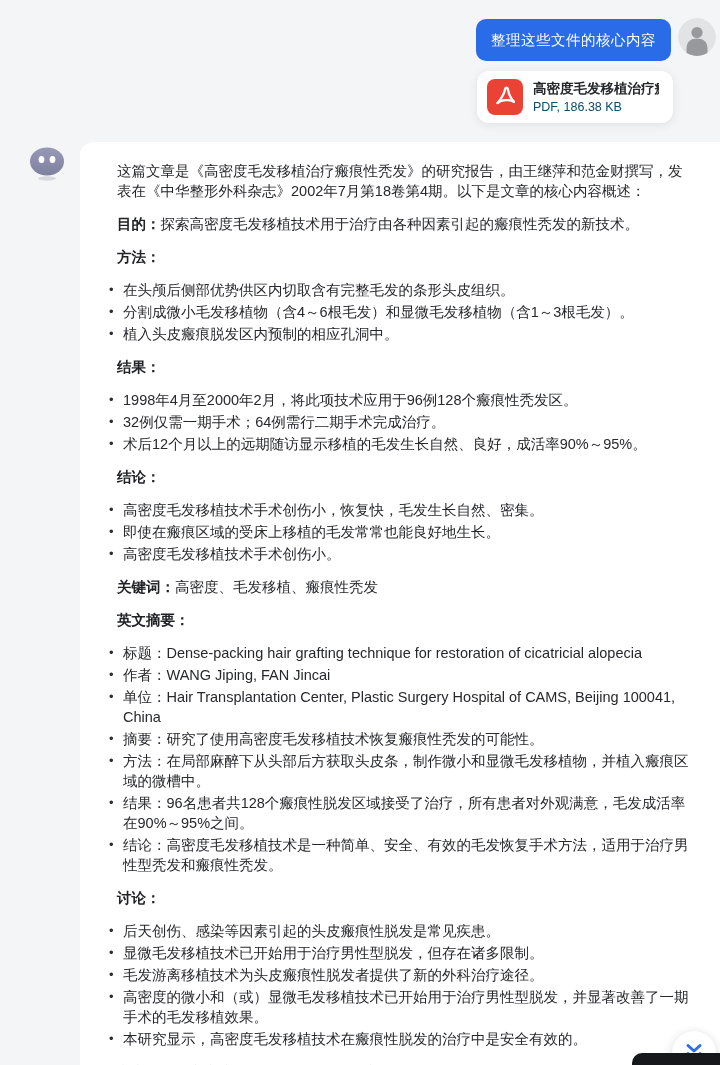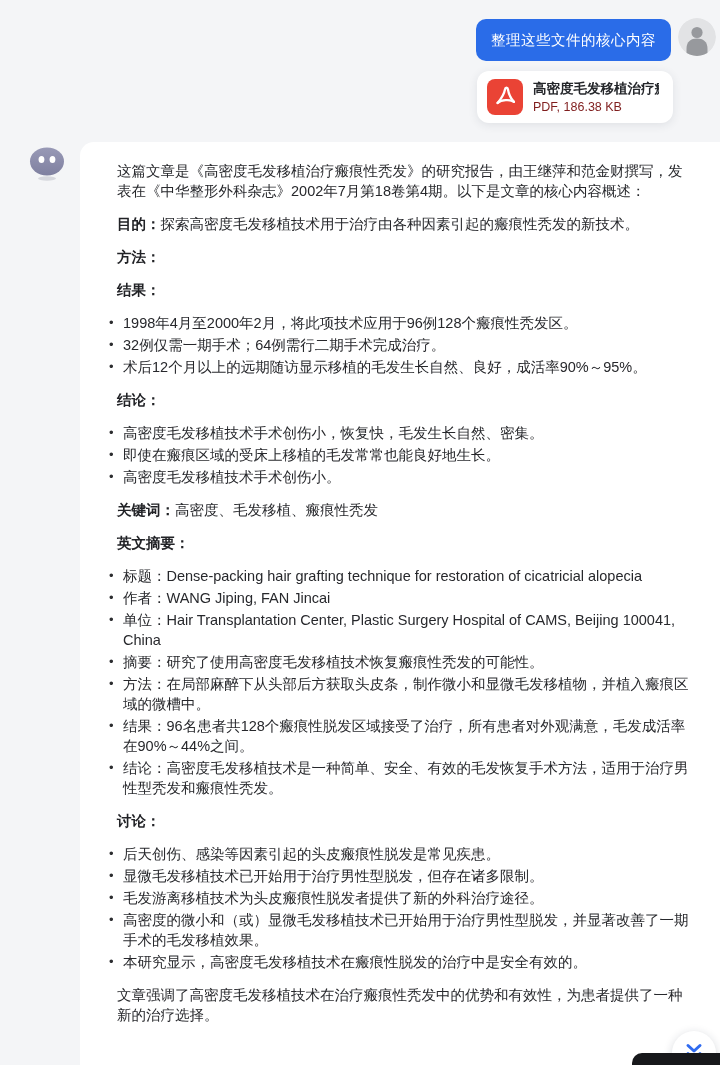--- a/index.html
+++ b/index.html
@@ -13,21 +13,21 @@
   .user-avatar{width:38px;height:38px;border-radius:50%;overflow:hidden;flex:0 0 auto;}
 
   
   .attach-row{display:flex;justify-content:flex-end;padding-right:47px;margin-top:10px;}
   .attach-card{background:#fff;border-radius:12px;box-shadow:0 2px 10px rgba(40,50,70,.10);
                display:flex;align-items:center;gap:10px;padding:8px 14px 8px 10px;}
   .pdf-badge{width:36px;height:36px;border-radius:8px;background:#ea4335;display:flex;
              align-items:center;justify-content:center;flex:0 0 auto;}
   .attach-texts{display:flex;flex-direction:column;gap:2px;}
   .attach-title{font-size:13.5px;font-weight:700;color:#25272b;max-width:126px;white-space:nowrap;overflow:hidden;}
-  .attach-meta{font-size:12.5px;color:#7f1d1d;}
+  .attach-meta{font-size:12.5px;color:#0c4a6e;}
 
   
   .ai-row{display:flex;align-items:flex-start;margin-top:19px;}
   .ai-gutter{width:80px;flex:0 0 auto;}
   .ai-avatar{margin:3px 0 0 27px;}
   .ai-card{flex:1;background:#ffffff;border-radius:14px 0 0 0;padding:19px 30px 60px 25px;
            min-height:1000px;}
   .ai-card p{margin:0 0 13px 12px;font-size:14.5px;line-height:20px;color:#27282c;}
   .ai-card p.closing{margin-bottom:0;}
   .ai-card strong{font-weight:700;color:#212226;}
@@ -91,20 +91,25 @@
         <ellipse cx="25.5" cy="14.5" rx="2.9" ry="3.6" fill="#ffffff"></ellipse>
       </svg>
     </div>
 
     <div class="ai-card">
       <p>这篇文章是《高密度毛发移植治疗瘢痕性秃发》的研究报告，由王继萍和范金财撰写，发表在《中华整形外科杂志》2002年7月第18卷第4期。以下是文章的核心内容概述：</p>
 
       <p><strong>目的：</strong><span>探索高密度毛发移植技术用于治疗由各种因素引起的瘢痕性秃发的新技术。</span></p>
 
       <p><strong>方法：</strong></p>
+      <ul>
+        <li>在头颅后侧部优势供区内切取含有完整毛发的条形头皮组织。</li>
+        <li>分割成微小毛发移植物（含4～6根毛发）和显微毛发移植物（含1～3根毛发）。</li>
+        <li>植入头皮瘢痕脱发区内预制的相应孔洞中。</li>
+      </ul>
 
       <p><strong>结果：</strong></p>
       <ul>
         <li>1998年4月至2000年2月，将此项技术应用于96例128个瘢痕性秃发区。</li>
         <li>32例仅需一期手术；64例需行二期手术完成治疗。</li>
         <li>术后12个月以上的远期随访显示移植的毛发生长自然、良好，成活率90%～95%。</li>
       </ul>
 
       <p><strong>结论：</strong></p>
       <ul>
@@ -115,21 +120,21 @@
 
       <p><strong>关键词：</strong><span>高密度、毛发移植、瘢痕性秃发</span></p>
 
       <p><strong>英文摘要：</strong></p>
       <ul>
         <li>标题：Dense-packing hair grafting technique for restoration of cicatricial alopecia</li>
         <li>作者：WANG Jiping, FAN Jincai</li>
         <li>单位：Hair Transplantation Center, Plastic Surgery Hospital of CAMS, Beijing 100041, China</li>
         <li>摘要：研究了使用高密度毛发移植技术恢复瘢痕性秃发的可能性。</li>
         <li>方法：在局部麻醉下从头部后方获取头皮条，制作微小和显微毛发移植物，并植入瘢痕区域的微槽中。</li>
-        <li>结果：96名患者共128个瘢痕性脱发区域接受了治疗，所有患者对外观满意，毛发成活率在90%～44%之间。</li>
+        <li>结果：96名患者共128个瘢痕性脱发区域接受了治疗，所有患者对外观满意，毛发成活率在90%～95%之间。</li>
         <li>结论：高密度毛发移植技术是一种简单、安全、有效的毛发恢复手术方法，适用于治疗男性型秃发和瘢痕性秃发。</li>
       </ul>
 
       <p><strong>讨论：</strong></p>
       <ul>
         <li>后天创伤、感染等因素引起的头皮瘢痕性脱发是常见疾患。</li>
         <li>显微毛发移植技术已开始用于治疗男性型脱发，但存在诸多限制。</li>
         <li>毛发游离移植技术为头皮瘢痕性脱发者提供了新的外科治疗途径。</li>
         <li>高密度的微小和（或）显微毛发移植技术已开始用于治疗男性型脱发，并显著改善了一期手术的毛发移植效果。</li>
         <li>本研究显示，高密度毛发移植技术在瘢痕性脱发的治疗中是安全有效的。</li>

